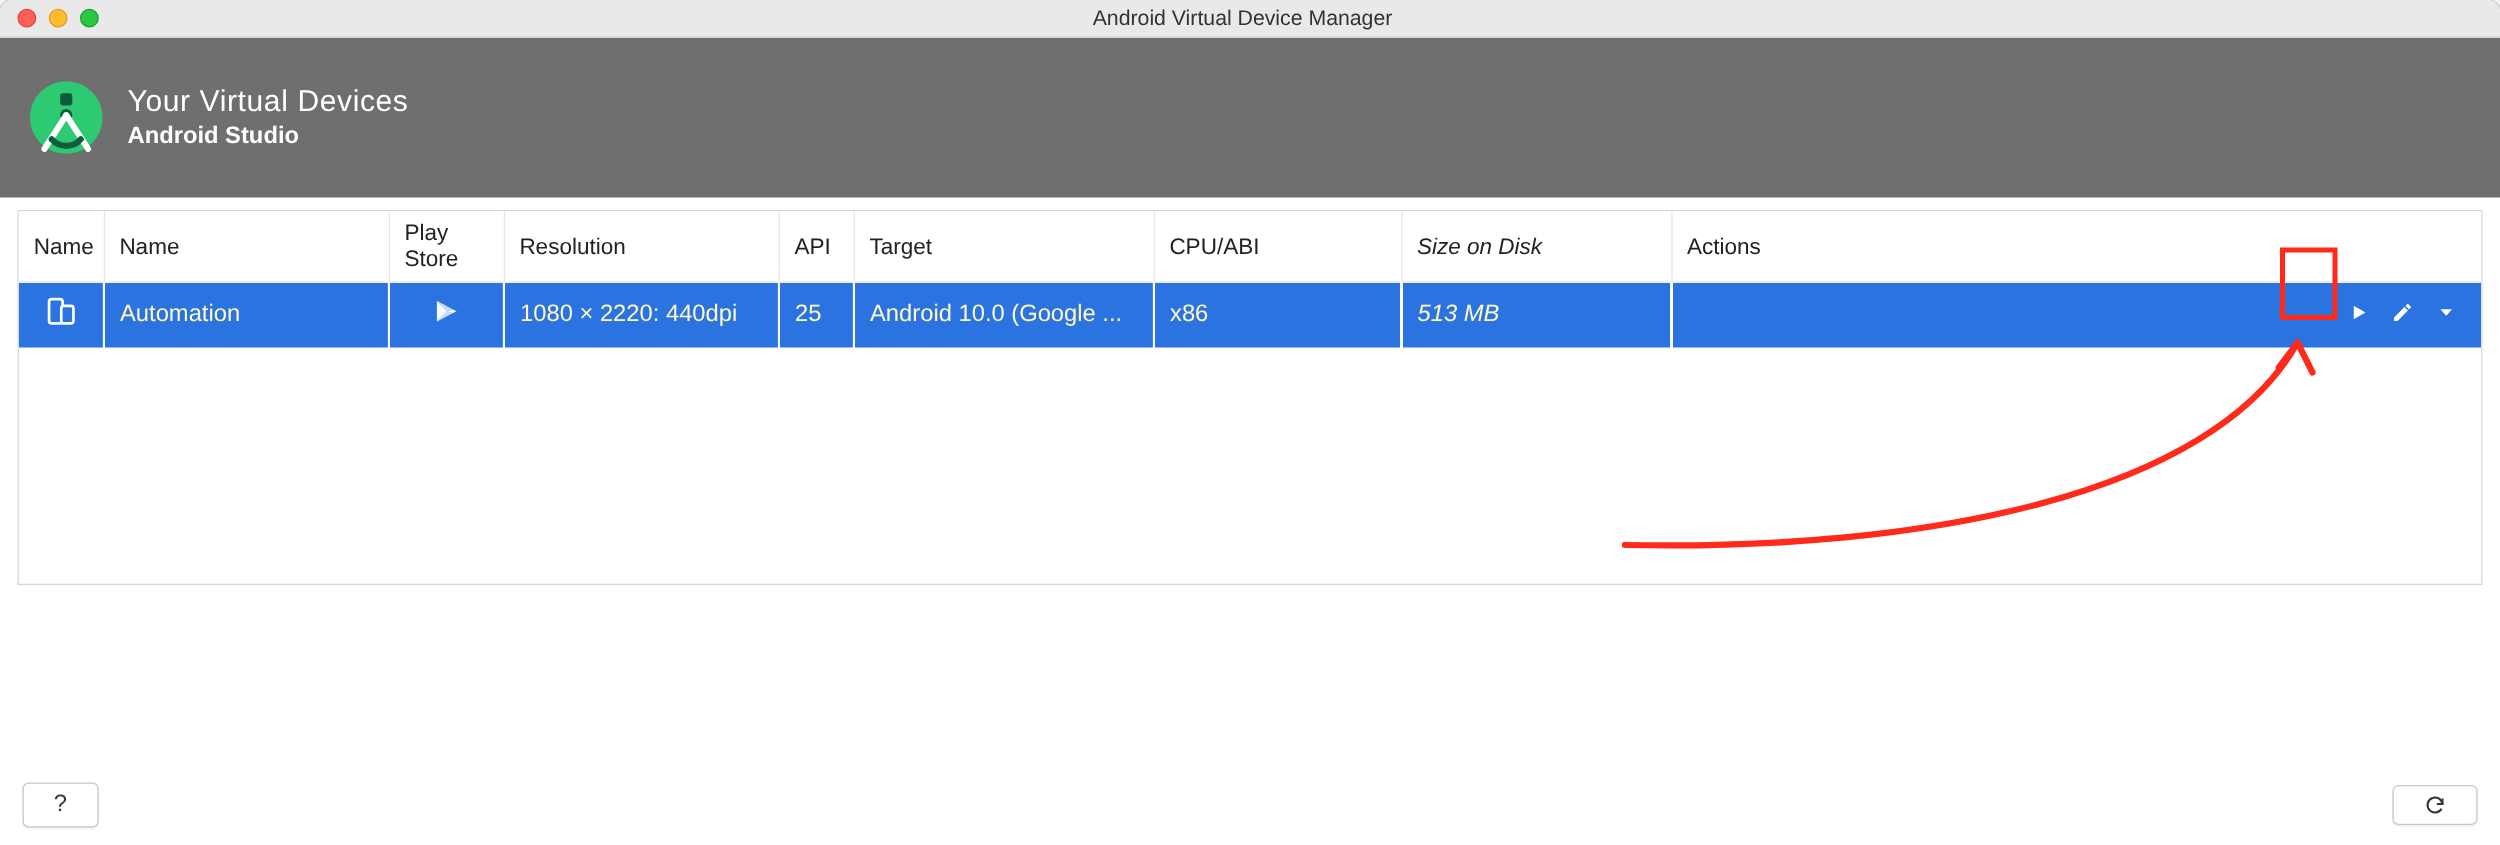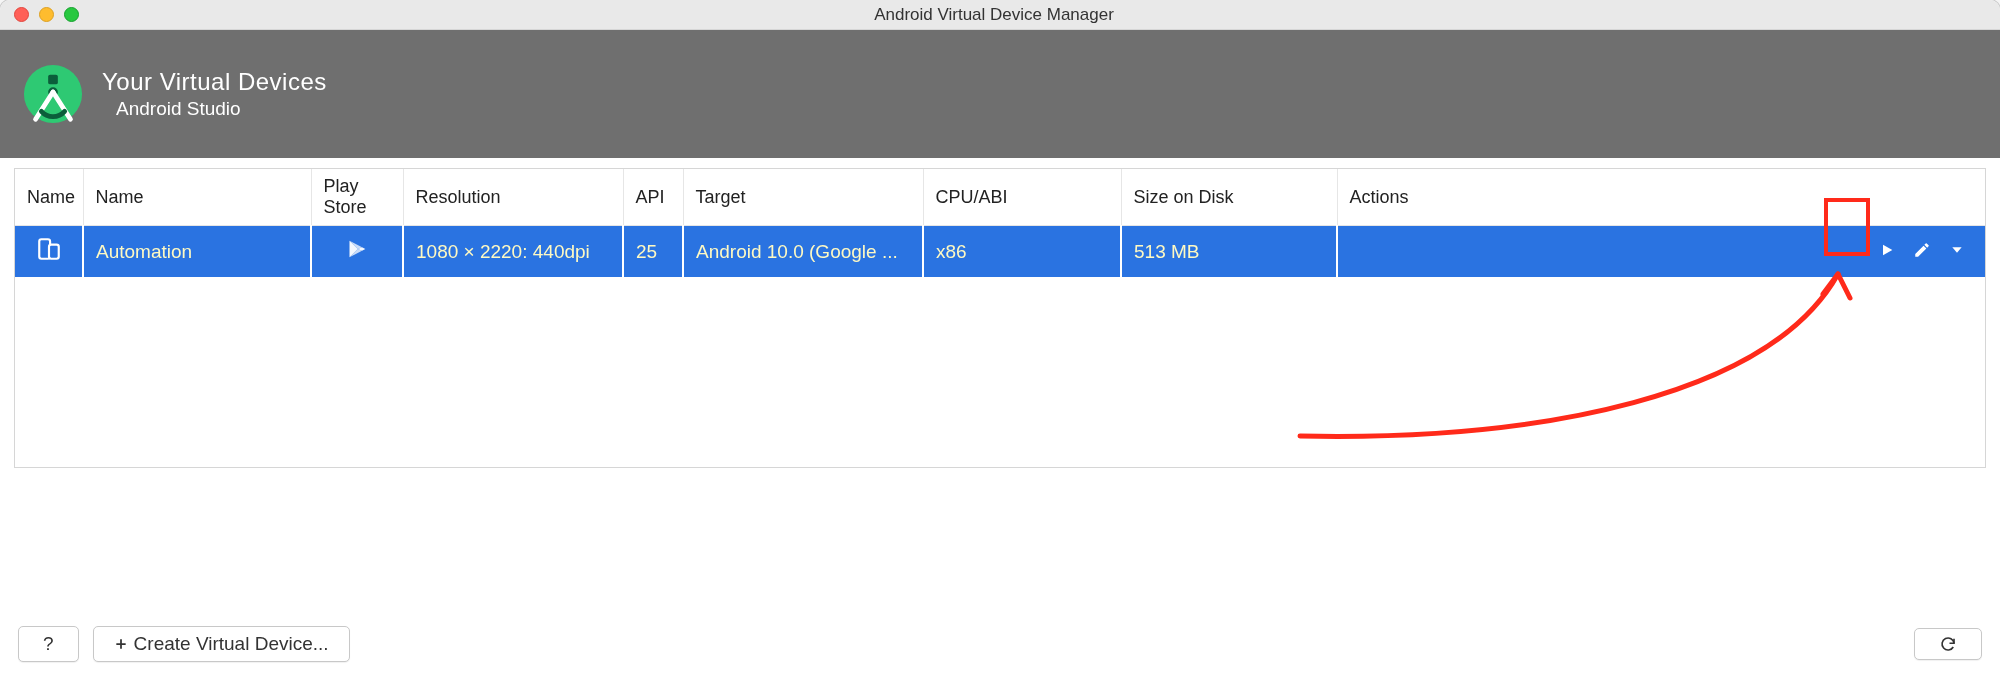--- a/index.html
+++ b/index.html
@@ -60,23 +60,22 @@
     flex-direction: column;
     color: #fff;
   }
   .header-title {
     font-size: 24px;
     font-weight: 400;
     letter-spacing: 0.5px;
   }
   .header-subtitle {
     font-size: 19px;
-    font-weight: 400;
+    font-weight: 700;
     margin-top: 2px;
-    margin-left: 14px;
   }
   .content {
     padding: 10px 14px 0 14px;
   }
   .table-wrap {
     border: 1px solid #d6d6d6;
     height: 300px;
     background: #fff;
     position: relative;
   }
@@ -107,21 +106,21 @@
     text-overflow: ellipsis;
   }
   td:last-child { border-right: none; }
   .col-type { width: 68px; }
   .col-name { width: 228px; }
   .col-play { width: 92px; text-align: left; }
   .col-res { width: 220px; }
   .col-api { width: 60px; }
   .col-target { width: 240px; }
   .col-cpu { width: 198px; }
-  .col-disk { width: 216px; }
+  .col-disk { width: 216px; font-style: italic; }
   .col-actions { width: auto; }
   td.col-play, td.col-type { text-align: center; }
   td.col-actions { text-align: right; padding-right: 20px; }
   .actions-cell {
     display: inline-flex;
     align-items: center;
     gap: 18px;
     justify-content: flex-end;
   }
   .icon { display: inline-flex; align-items: center; justify-content: center; }
@@ -268,28 +267,20 @@
   <div class="annot-box"></div>
   <svg class="annot-arrow" viewBox="0 0 580 200">
     <path d="M 10 180 C 250 185, 480 140, 548 18" stroke="#ff2a1a" stroke-width="5" fill="none" stroke-linecap="round"></path>
     <path d="M 548 18 L 533 38 M 548 18 L 560 42" stroke="#ff2a1a" stroke-width="5" fill="none" stroke-linecap="round"></path>
   </svg>
 
   <div class="footer">
     <button class="btn icon-only">
       <span>?</span>
     </button>
-    <button class="btn">
-      <span class="icon">
-        <svg width="14" height="14" viewBox="0 0 24 24" stroke="#333" stroke-width="3">
-            <path d="M12 4 V20 M4 12 H20"></path>
-          </svg>
-      </span>
-      <span>Create Virtual Device...</span>
-    </button>
     <div class="spacer"></div>
     <button class="btn icon-only">
       <span class="icon">
         <svg width="18" height="18" viewBox="0 0 24 24" fill="none" stroke="#333" stroke-width="2.2">
           <path d="M20 11 A8 8 0 1 0 19 16"></path>
           <path d="M20 5 L20 11 L14 11" fill="none"></path>
         </svg>
       </span>
     </button>
   </div>

